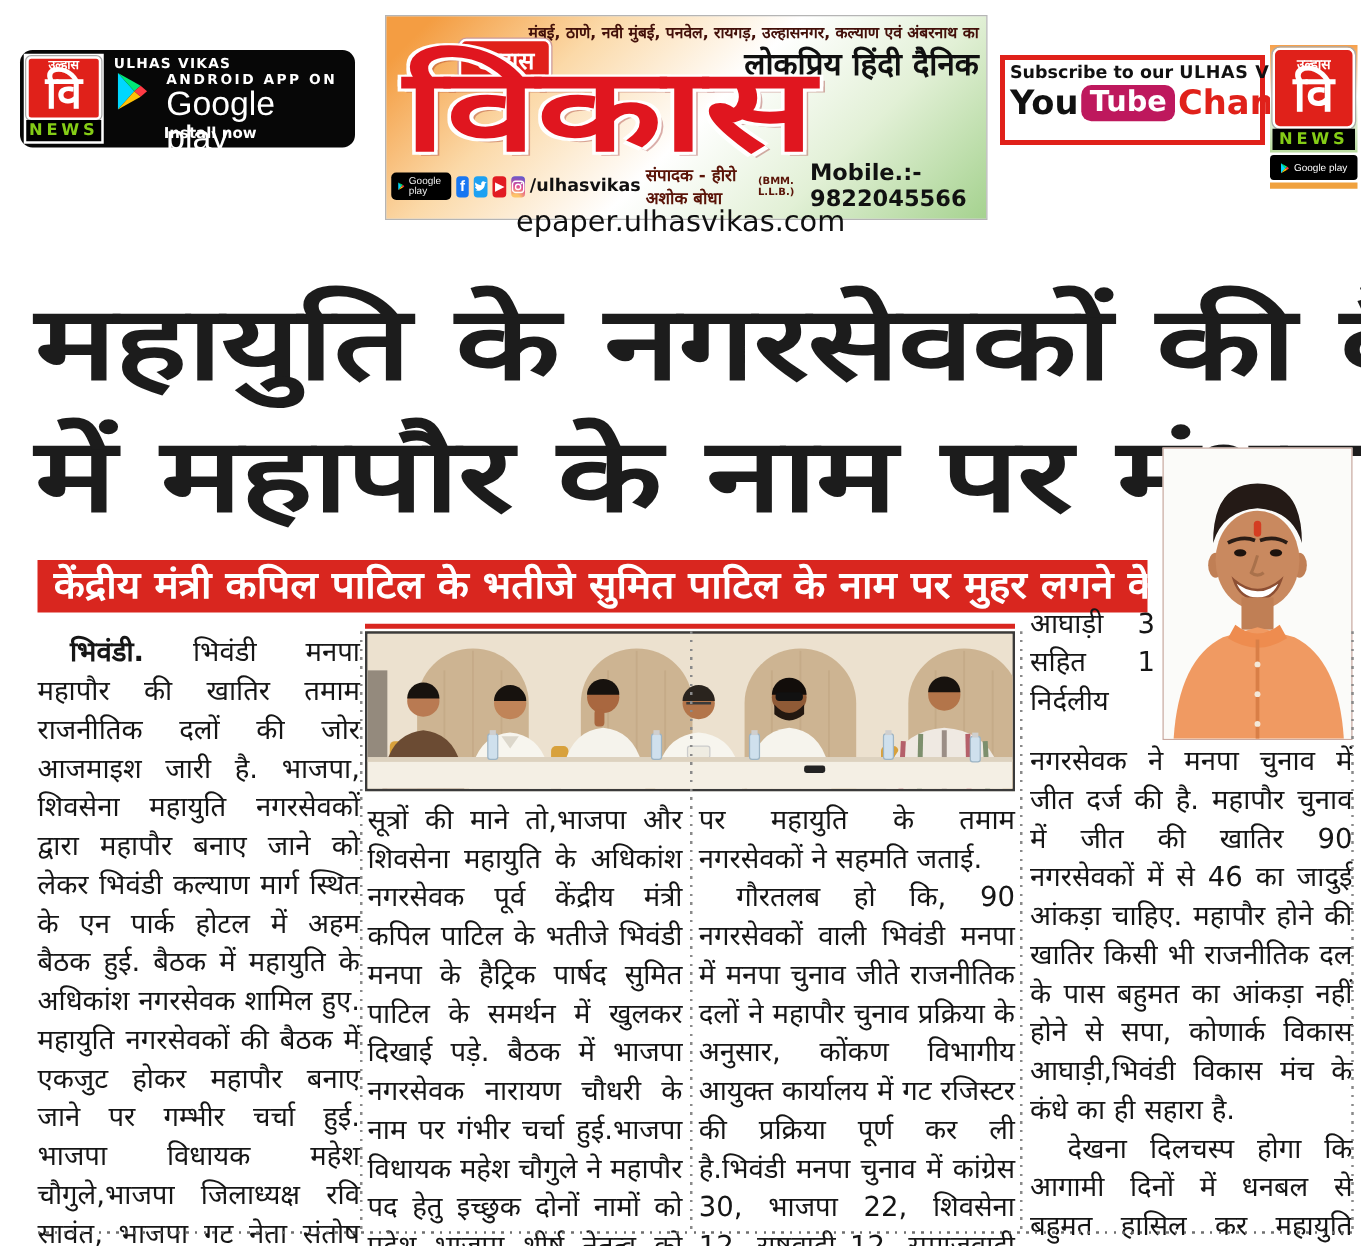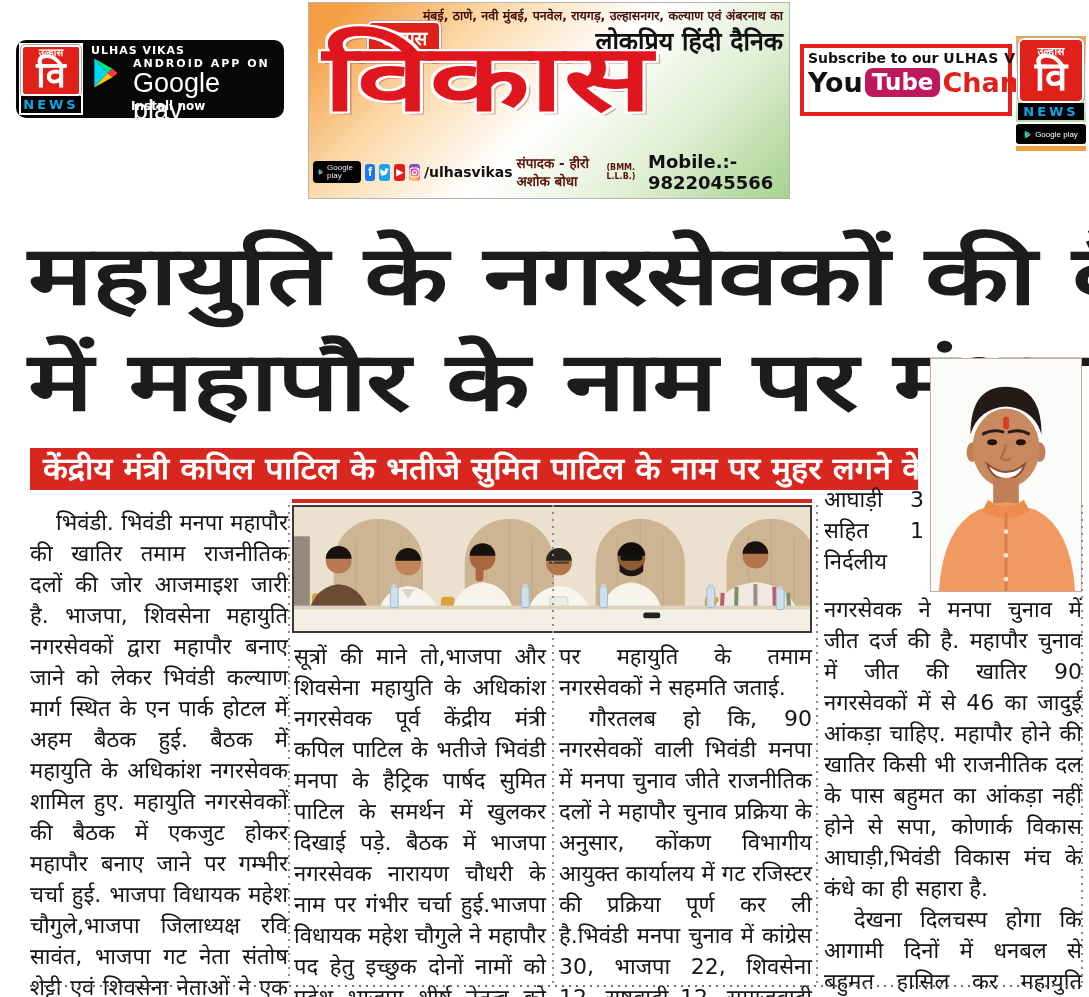--- a/index.html
+++ b/index.html
@@ -7,33 +7,33 @@
         font-family:"DejaVu Sans",sans-serif;color:#141414;}
 
   
   .app-badge{position:absolute;left:16px;top:40px;width:268px;height:78px;background:#070707;
              border-radius:10px;display:flex;padding:3px;box-sizing:border-box;}
   .uv-logo{display:flex;flex-direction:column;background:#fff;padding:2px;box-sizing:border-box;}
   .uv-logo .redbox{background:#e0211a;border:2px solid #fff;outline:1px solid #aaa;color:#fff;
                    text-align:center;flex:1;display:flex;flex-direction:column;justify-content:center;border-radius:4px;}
   .uv-logo .small{font-size:10px;font-weight:700;line-height:1;}
   .uv-logo .big{font-size:36px;font-weight:800;line-height:.95;}
-  .uv-logo .news{background:#000;color:#0ea5e9;font-weight:800;text-align:center;font-size:13px;
+  .uv-logo .news{background:#000;color:#84cc16;font-weight:800;text-align:center;font-size:13px;
                  letter-spacing:3px;line-height:17px;}
   .left-logo{width:64px;}
   .badge-right{flex:1;color:#fff;padding:1px 4px 0 8px;position:relative;}
   .badge-right .brand{font-size:11px;font-weight:800;letter-spacing:1px;}
   .andro-row{display:flex;align-items:flex-start;gap:12px;margin-top:0;}
   .andro-col .l1{font-size:11px;font-weight:700;letter-spacing:2px;}
   .andro-col .l2{font-size:27px;font-weight:500;letter-spacing:0;line-height:1;
                  font-family:"Liberation Sans",sans-serif;}
   .install{position:absolute;left:48px;bottom:2px;font-size:12px;font-weight:800;}
 
   
-  .masthead{position:absolute;left:308px;top:2px;width:482px;height:197px;border:1px solid #b5b5b5;
+  .masthead{position:absolute;left:308px;top:12px;width:482px;height:164px;border:1px solid #b5b5b5;
             background:linear-gradient(135deg,#f49d42 6%,#fbd9a8 28%,#ffffff 52%,#e2f0d6 74%,#a5d28f 100%);
             box-sizing:border-box;overflow:hidden;padding-left:27px;}
   .coverage{position:absolute;top:4px;right:6px;font-size:12.5px;font-weight:700;color:#43100a;}
   .daily{position:absolute;top:20px;right:6px;font-size:25px;font-weight:800;color:#101010;}
   .name-small{position:absolute;left:58px;top:18px;background:#e0211a;color:#fff;font-size:19px;
               font-weight:800;padding:2px 12px;border:2px solid #fff;border-radius:6px;box-shadow:0 0 0 1px #c99;}
   .name-big{position:absolute;left:14px;top:28px;font-size:92px;font-weight:800;color:#e0161f;
             line-height:1.05;white-space:nowrap;transform:scaleX(1.42);transform-origin:left top;
             text-shadow:-2px -2px 0 #fff,2px -2px 0 #fff,-2px 2px 0 #fff,2px 2px 0 #fff,3px 3px 0 rgba(150,30,30,.35);}
   .mast-bottom{position:absolute;left:4px;right:4px;bottom:14px;height:24px;display:flex;align-items:center;gap:4px;}
@@ -99,21 +99,21 @@
 
   
   .bodytxt{position:absolute;font-size:22px;line-height:31px;text-align:justify;color:#161616;}
   .bodytxt p{margin:0;}
   .col1{left:30px;top:507px;width:258px;text-indent:26px;}
   .col2{left:294px;top:641px;width:252px;}
   .col3{left:559px;top:641px;width:253px;}
   .col4i{left:824px;top:484px;width:100px;}
   .col4m{left:824px;top:594px;width:258px;}
   .indent{text-indent:30px;}
-  .lead{font-weight:400;}
+  .lead{font-weight:700;}
 
   
   .vsep{position:absolute;top:505px;height:480px;width:2px;
         background-image:repeating-linear-gradient(#8a8a8a 0 2px,transparent 2px 7px);}
   .vs1{left:288px;} .vs2{left:552px;} .vs3{left:816px;} .vs4{left:1081px;}
   .hsep{position:absolute;left:30px;top:985px;width:1052px;height:2px;
         background-image:repeating-linear-gradient(90deg,#6f6f6f 0 2px,transparent 2px 7px);}
 </style>
 </head>
 <body>
@@ -205,20 +205,21 @@
       <path d="M2 1 L11 11 L2 21 Z" fill="#00d7fe"></path>
         <path d="M2 1 L14.5 8 L11 11 Z" fill="#00e977"></path>
       <path d="M2 21 L14.5 14 L11 11 Z" fill="#ffc107"></path>
         <path d="M14.5 8 L18 11 L14.5 14 L11 11 Z" fill="#ff3a44"></path>
     </svg>
     <span class="t">Google play</span>
   </div>
   <div class="rl-bar"></div>
 
   <div class="epaper">
+    <div>epaper.ulhasvikas.com</div>
   </div>
 
   <div class="headline hl1">महायुति के नगरसेवकों की बैठक</div>
   <div class="headline hl2">में महापौर के नाम पर मंथन</div>
 
   <div class="subhead">
     <span>केंद्रीय मंत्री कपिल पाटिल के भतीजे सुमित पाटिल के नाम पर मुहर लगने के आसार</span>
   </div>
   <div class="red-rule"></div>
 

